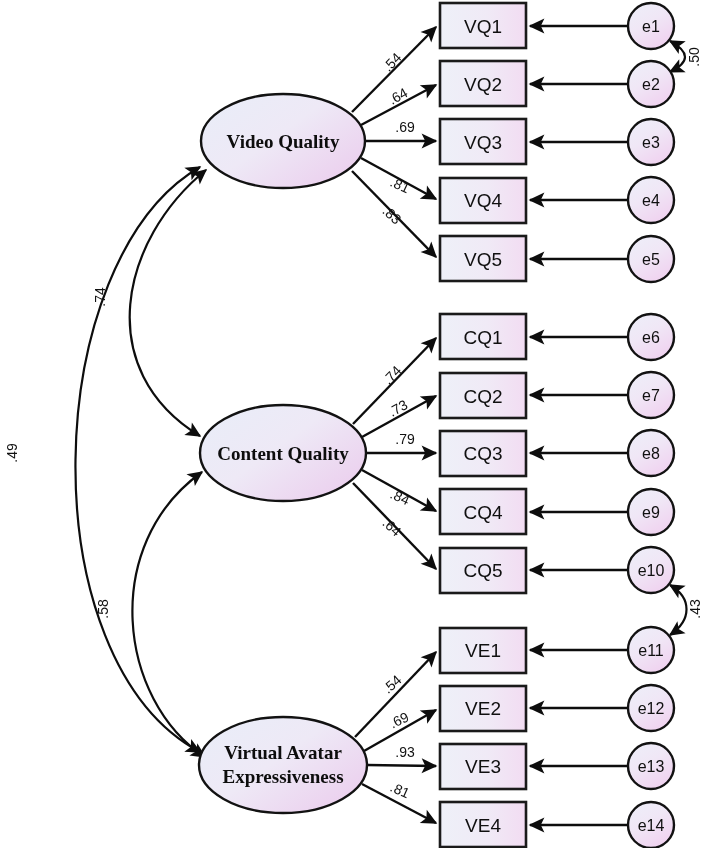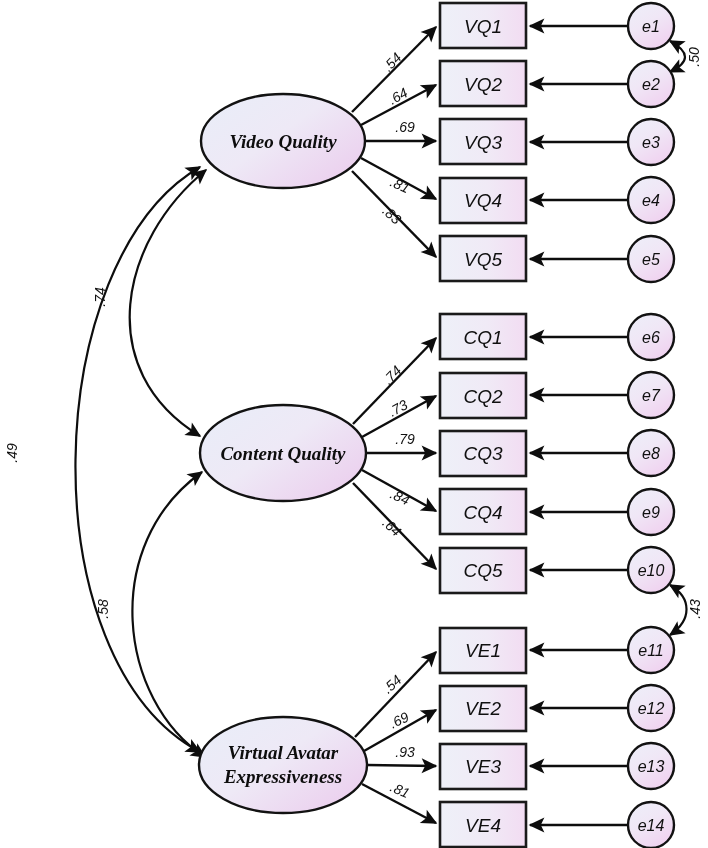--- a/index.html
+++ b/index.html
@@ -12,21 +12,20 @@
     width: 708px;
     height: 848px;
     font-family: "Liberation Sans", sans-serif;
     overflow: hidden;
   }
   #diagram-root {
     position: relative;
     width: 708px;
     height: 848px;
     background: #ffffff;
-    font-style: italic;
   }
   svg#sem-svg {
     display: block;
     width: 708px;
     height: 848px;
   }
   .node-rect {
     fill: url(#boxGrad);
     stroke: #1a1a1a;
     stroke-width: 2.6;

